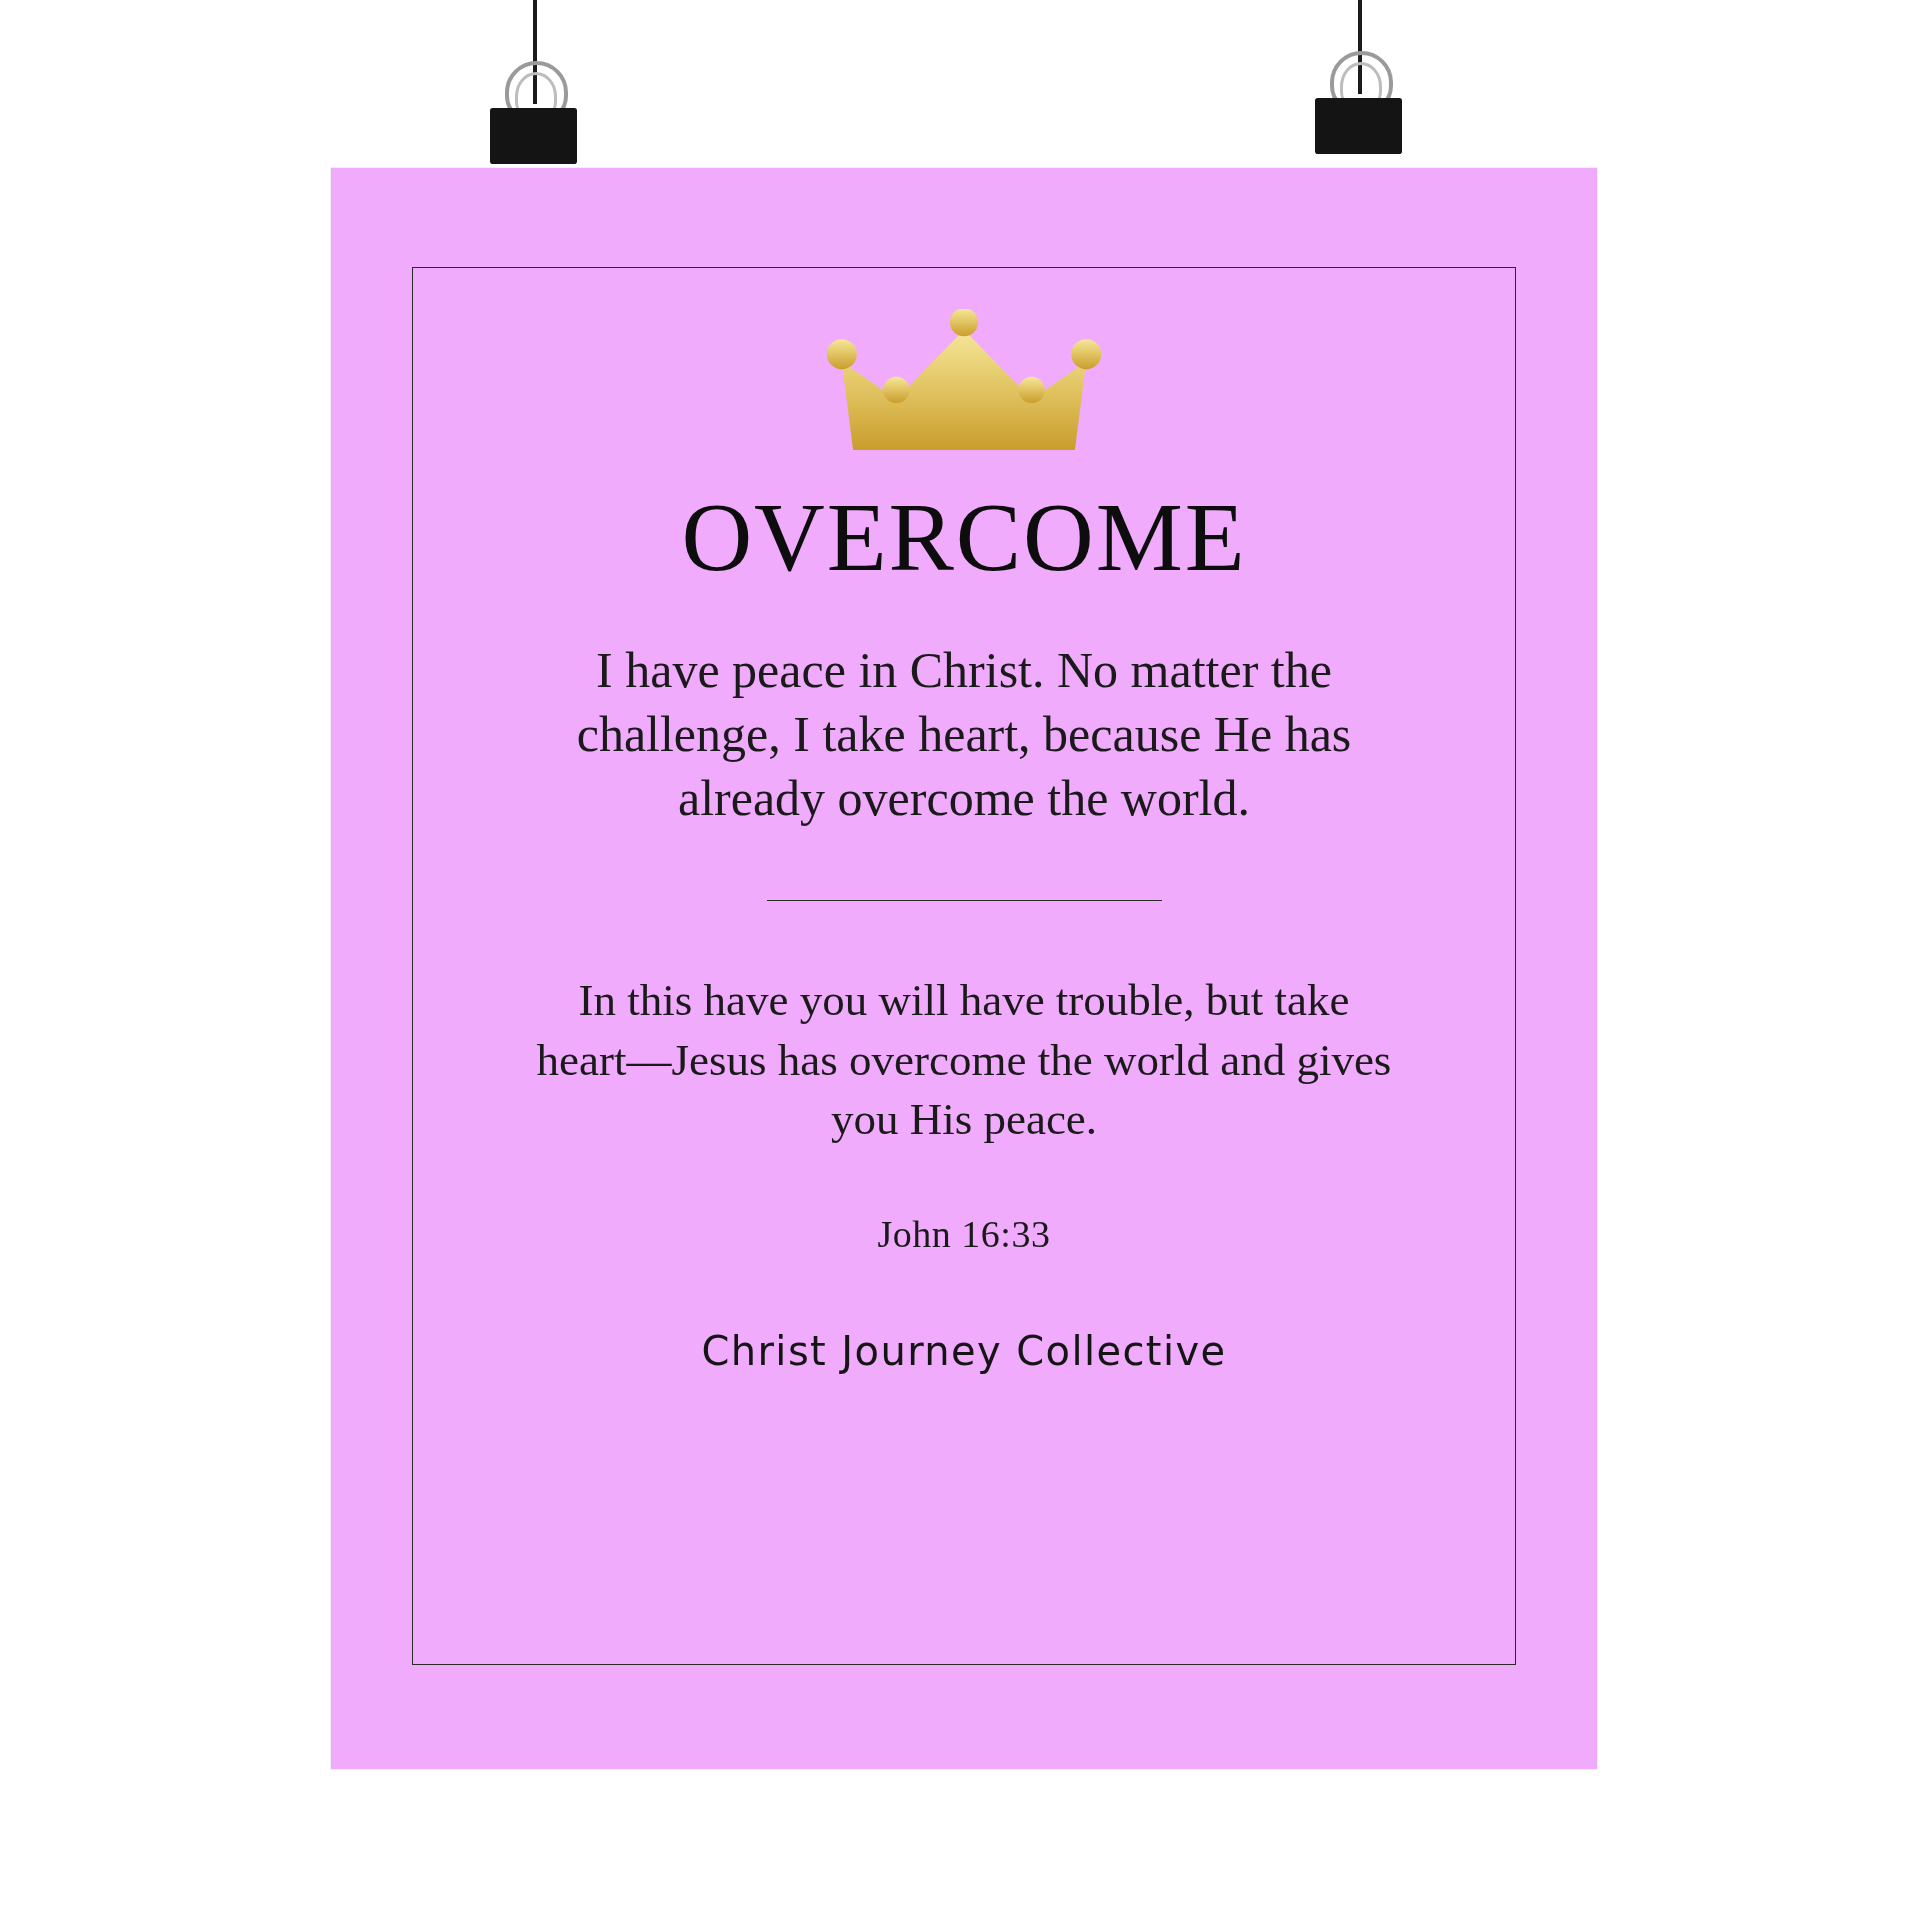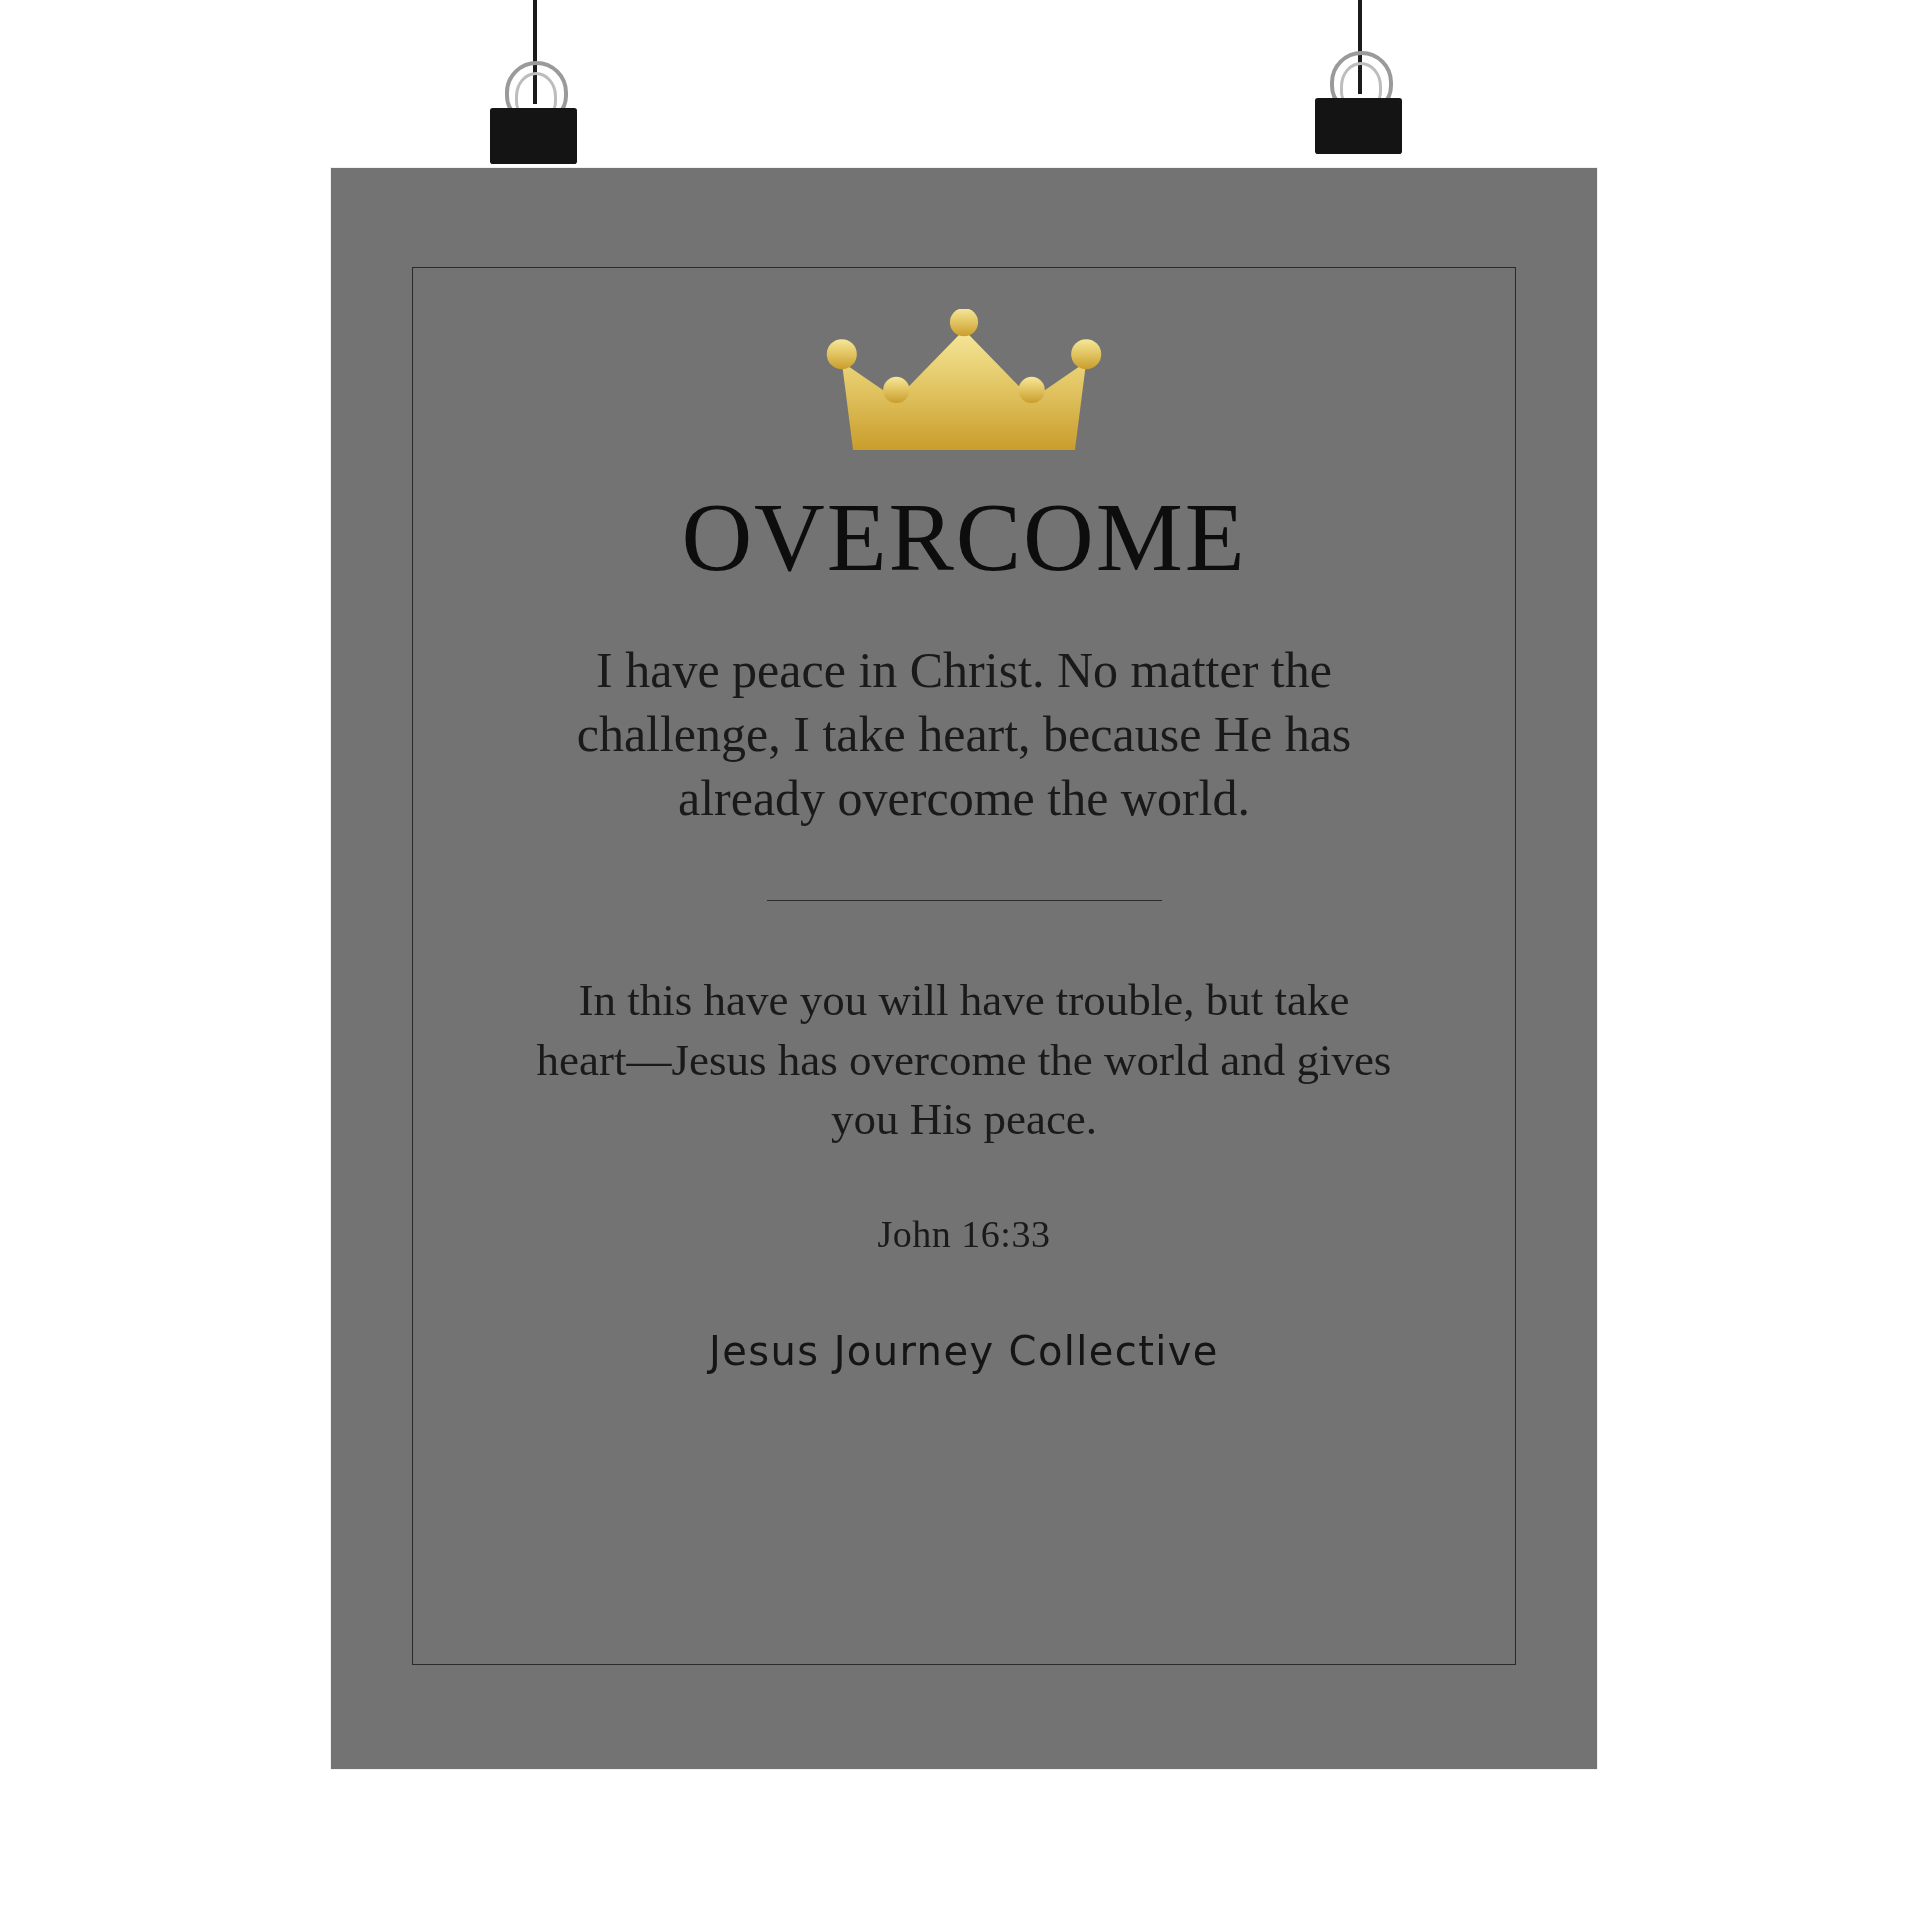--- a/index.html
+++ b/index.html
@@ -69,21 +69,21 @@
   .clip.left-clip  { left: 490px;  top: 87px; }
   .clip.right-clip { left: 1315px; top: 77px; }
 
   
   .poster {
     position: absolute;
     left: 331px;
     top: 168px;
     width: 1266px;
     height: 1601px;
-    background: #737373;
+    background: #f0abfc;
     box-shadow: 0 0 0 0.9px #efefef;
   }
 
   .poster-inner-border {
     position: absolute;
     left: 81px;
     top: 99px;
     right: 81px;
     bottom: 104px;
     border: 1.9px solid #2a2a2a;
@@ -206,18 +206,18 @@
       <h1 class="title">OVERCOME</h1>
 
       <p class="affirmation">I have peace in Christ. No matter the challenge, I take heart, because He has already overcome the world.</p>
 
       <div class="divider"></div>
 
       <p class="verse">In this have you will have trouble, but take heart—Jesus has overcome the world and gives you His peace.</p>
 
       <p class="reference">John 16:33</p>
 
-      <p class="brand">Jesus Journey Collective</p>
+      <p class="brand">Christ Journey Collective</p>
 
     </div>
   </div>
 </div>
 
 
 </body></html>

